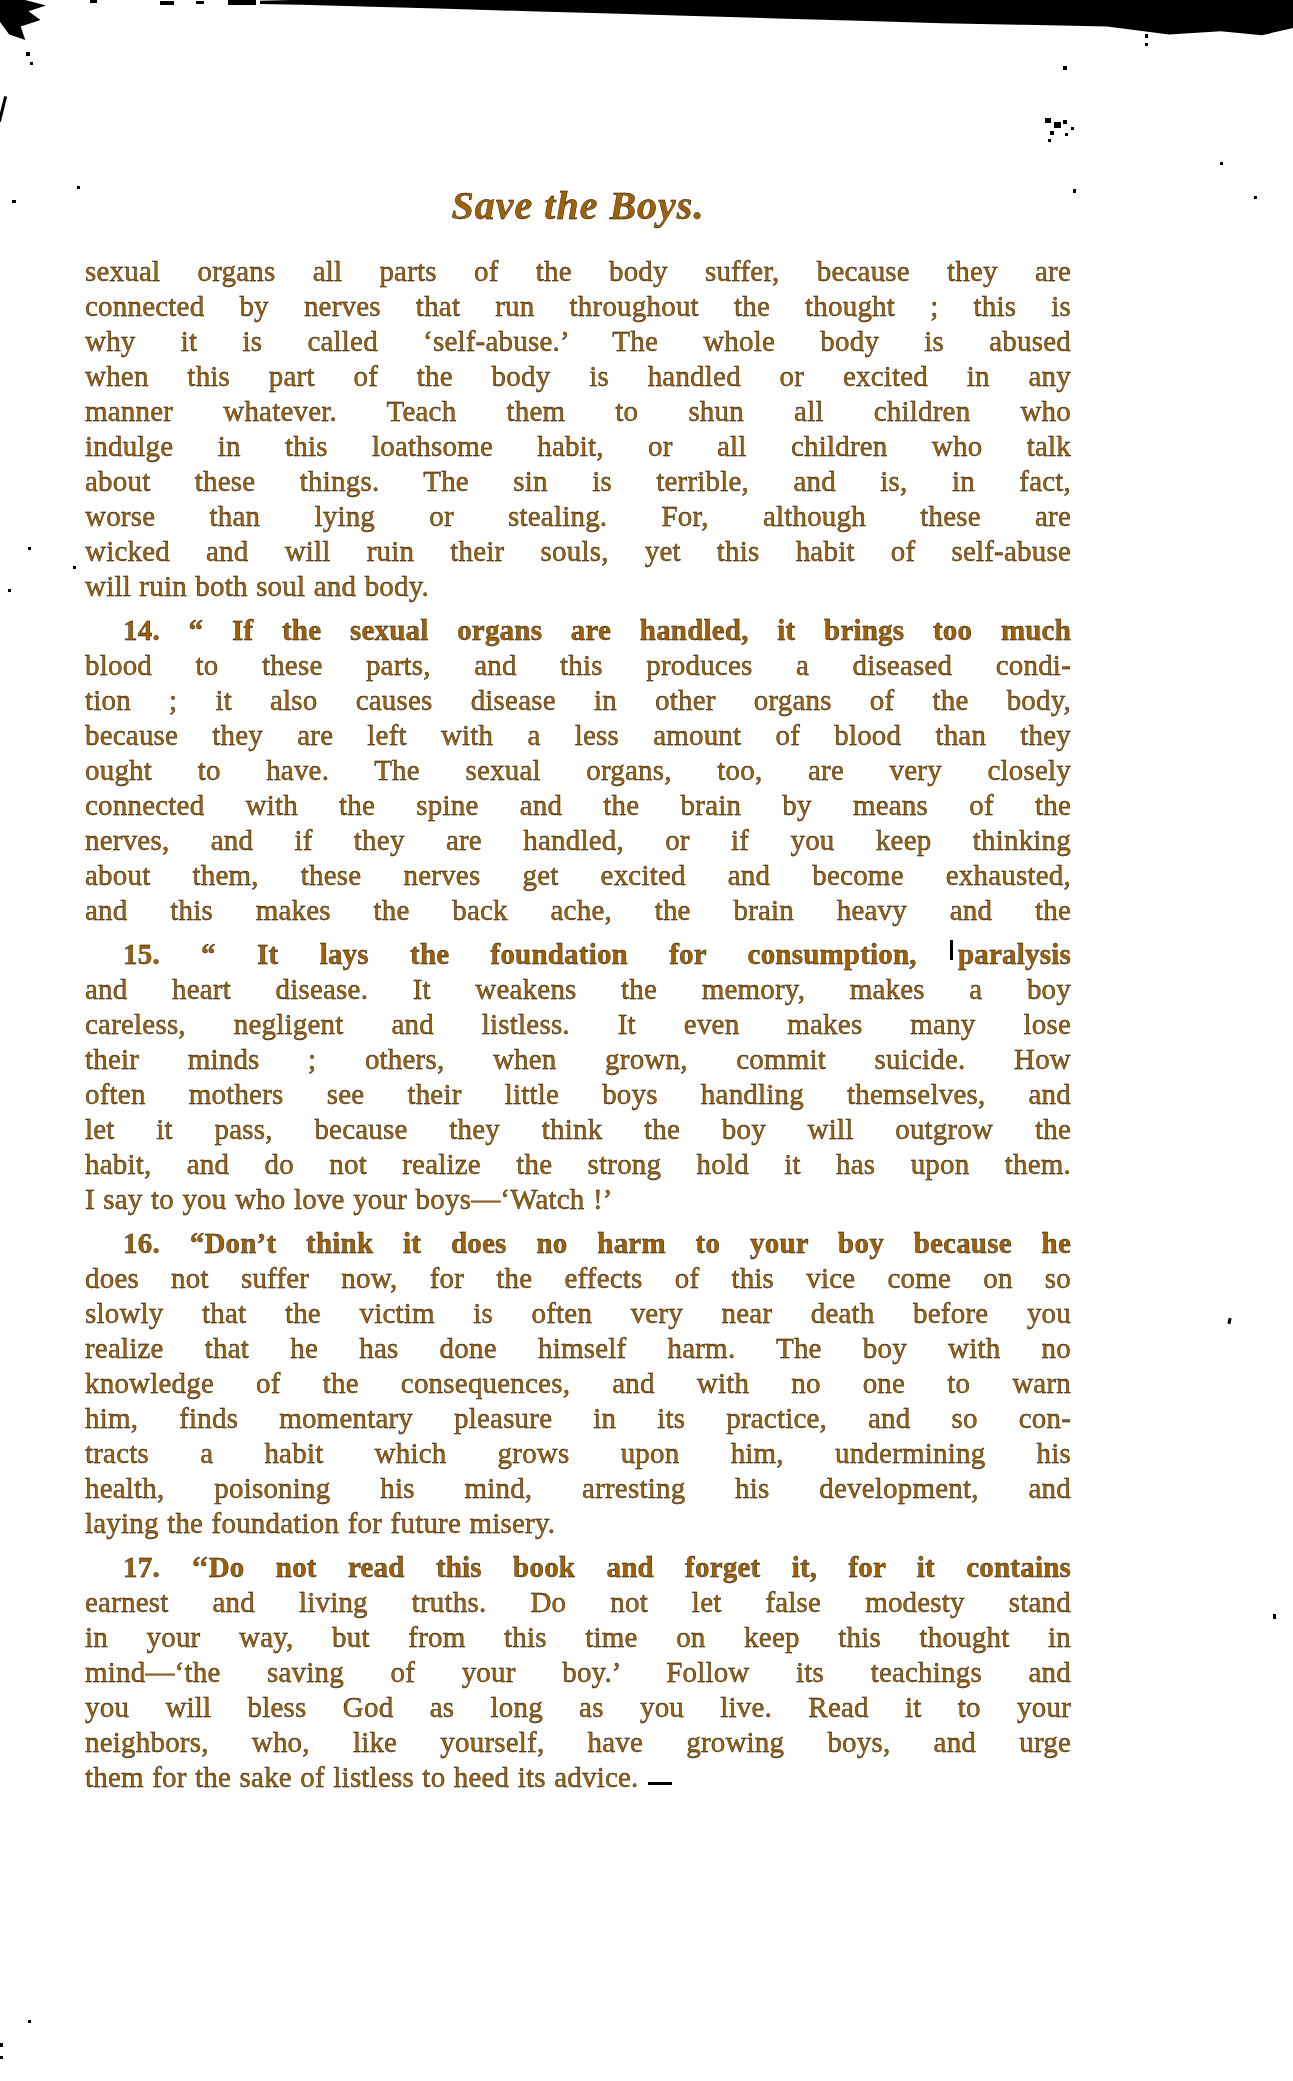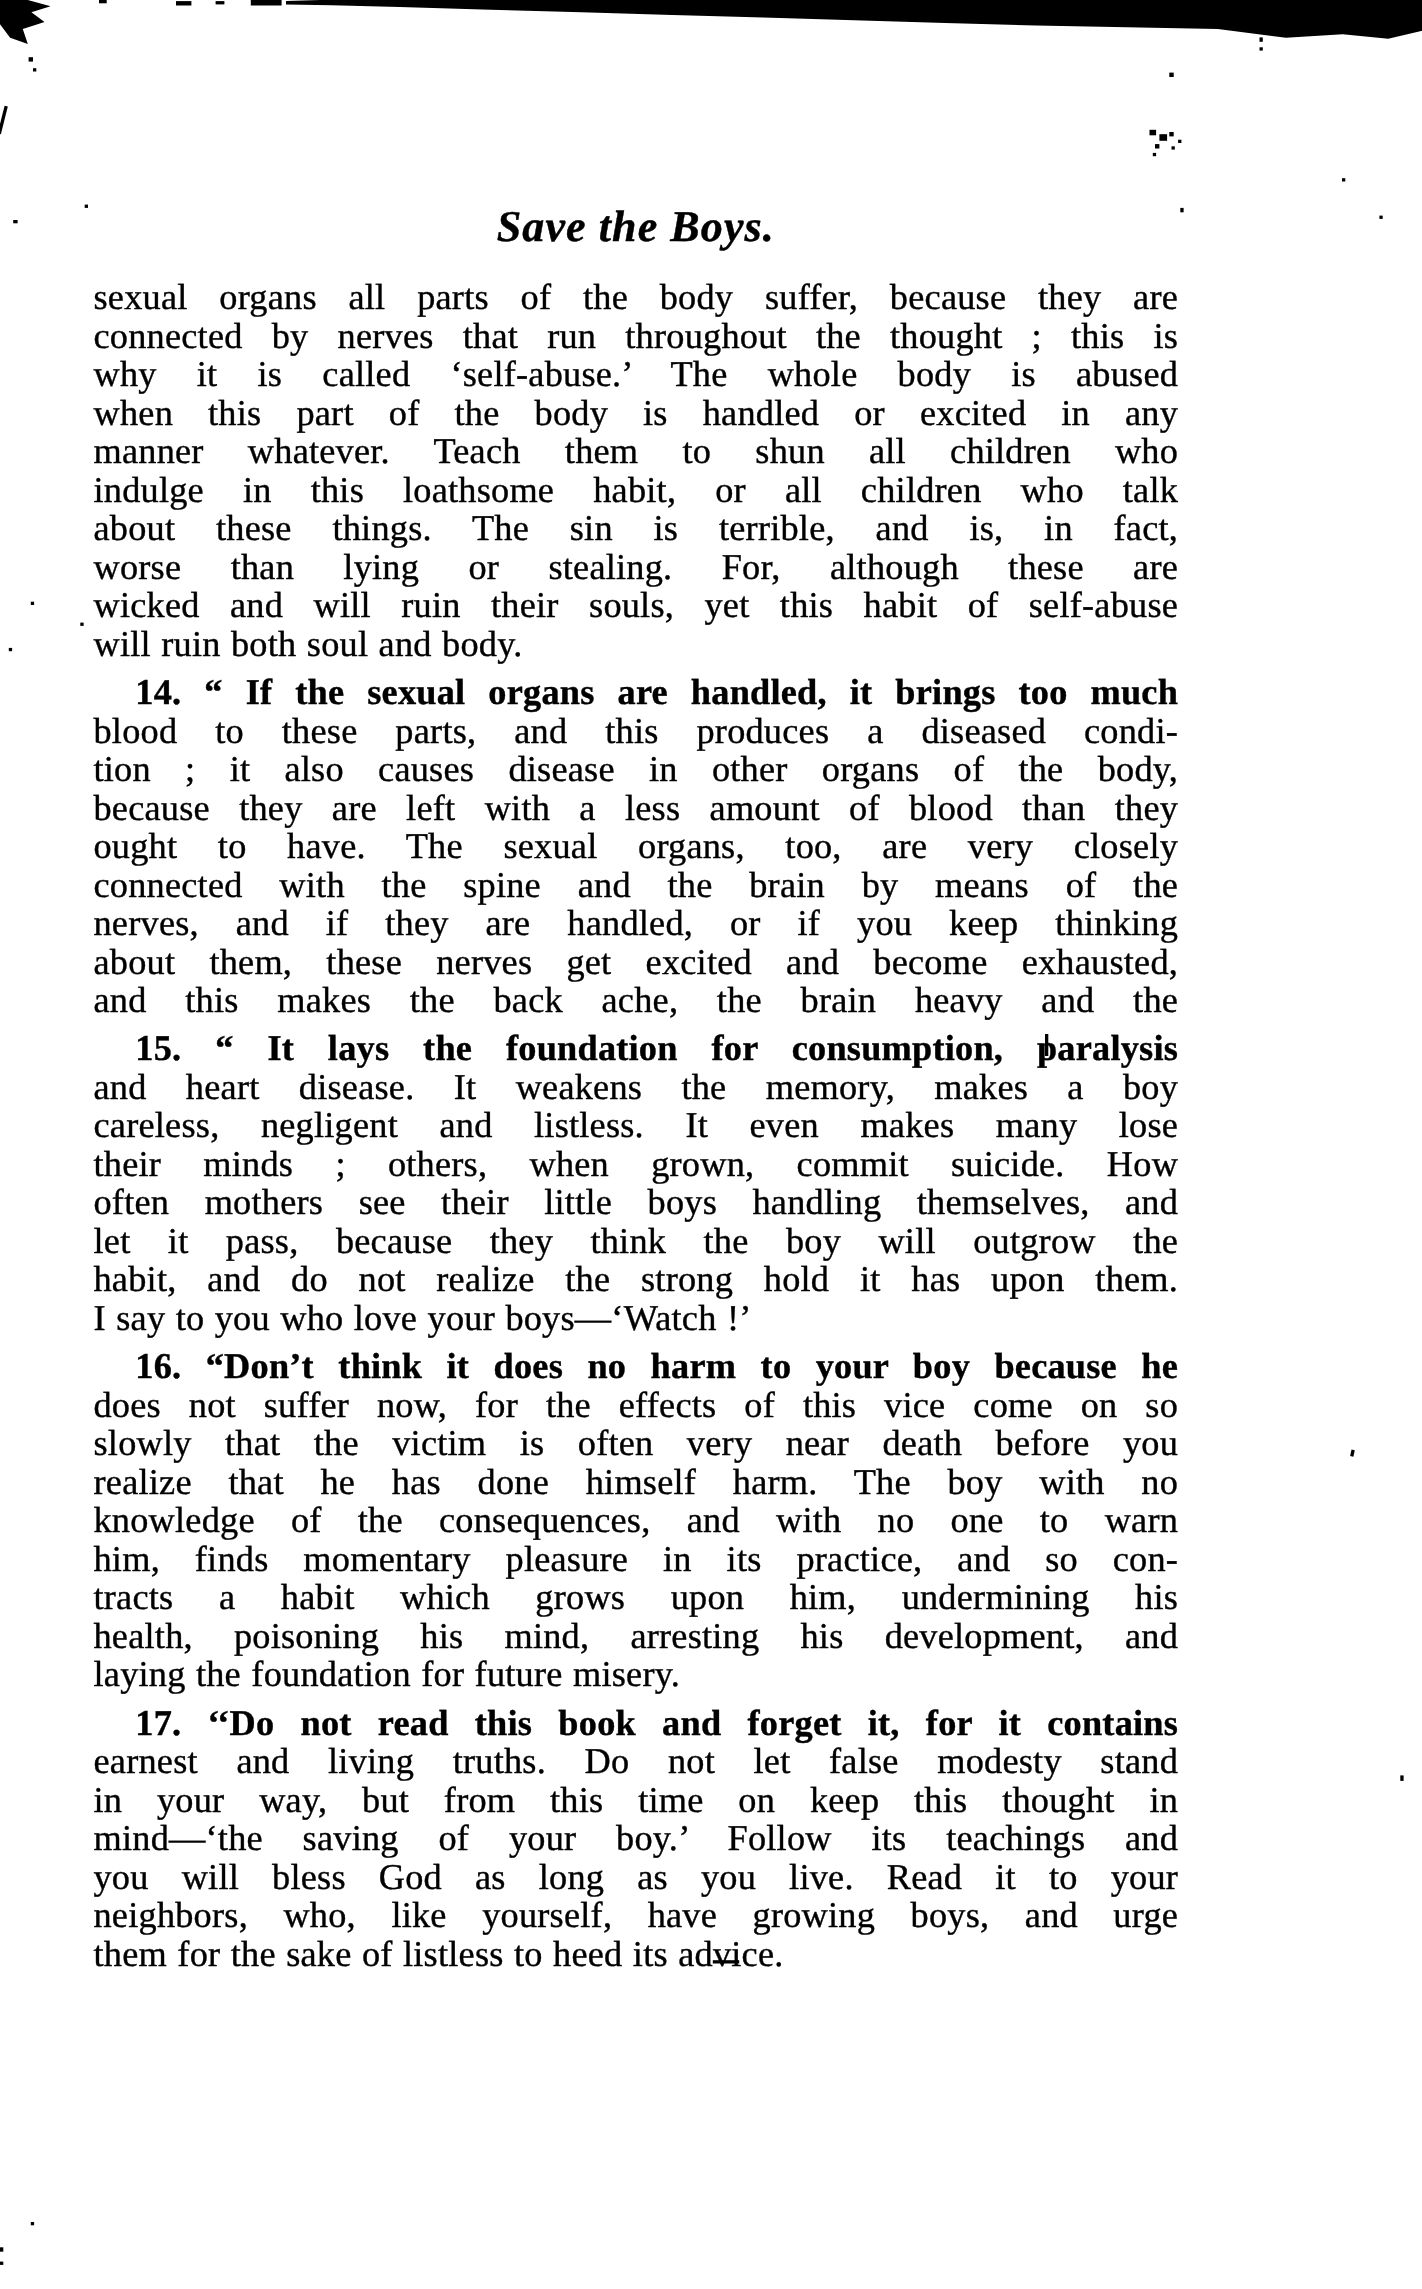--- a/index.html
+++ b/index.html
@@ -8,21 +8,21 @@
     width: 1293px;
     height: 2081px;
     overflow: hidden;
     background: #ffffff;
   }
   .scan {
     position: relative;
     width: 1293px;
     height: 2081px;
     background: #ffffff;
-    color: #000000;
+    color: #a16207;
   }
   .textcol {
     position: absolute;
     left: 85px;
     top: 184px;
     width: 986px;
   }
   .title {
     font-family: "Liberation Serif", "DejaVu Serif", serif;
     font-style: italic;
@@ -32,21 +32,21 @@
     text-align: center;
     letter-spacing: 1px;
     margin: 0 0 26px 0;
     -webkit-text-stroke: 0.4px #000;
   }
   .para { margin: 0; }
   .para + .para { margin-top: 9px; }
   .para.indent .line:first-child { text-indent: 38px; font-weight: bold; }
   .line {
     font-family: "Liberation Serif", "DejaVu Serif", serif;
-    font-size: 33px;
+    font-size: 29px;
     line-height: 35px;
     text-align: justify;
     text-align-last: justify;
     word-spacing: 1px;
     letter-spacing: 0.2px;
     -webkit-text-stroke: 0.35px #000;
     white-space: normal;
   }
   .line.last { text-align-last: left; }
   .spk { position: absolute; background: #000; }

